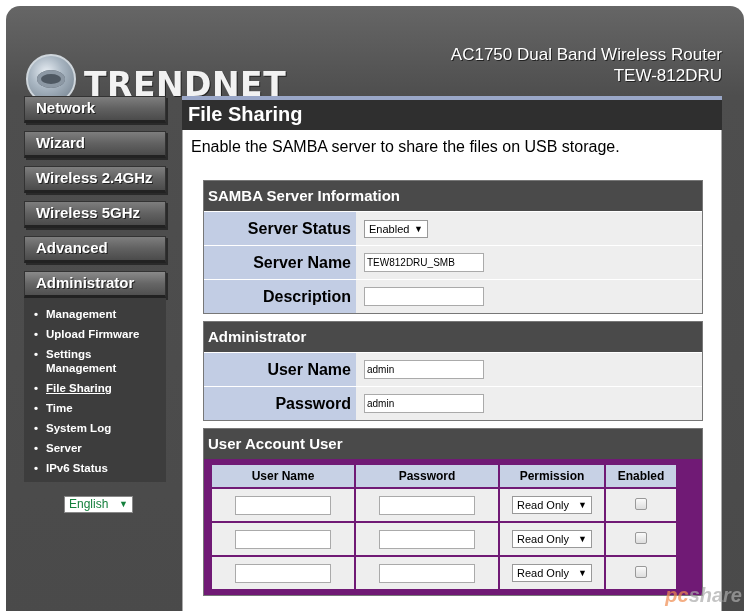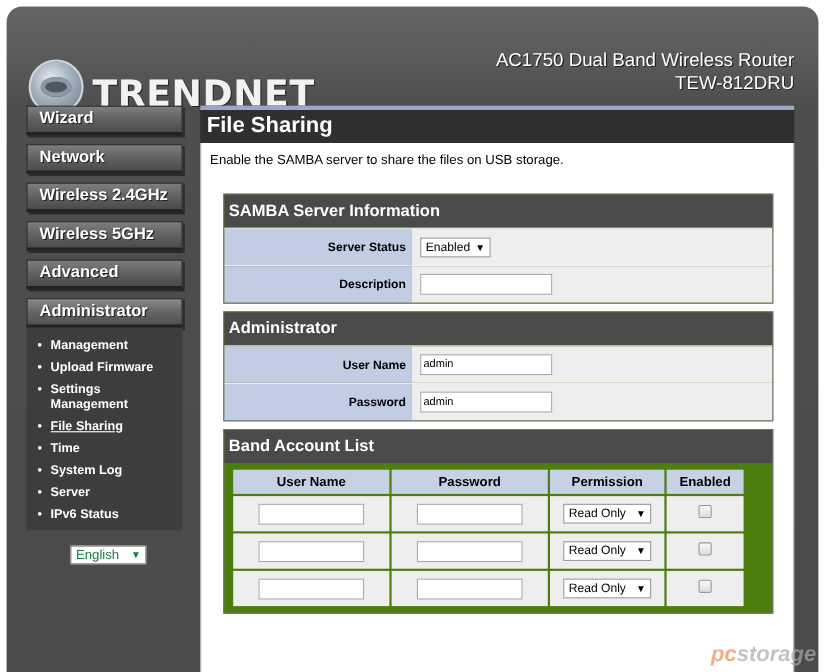--- a/index.html
+++ b/index.html
@@ -49,25 +49,25 @@
     border: 1px solid #888; font-size: 12px; color: #15803d; line-height: 15px; padding-left: 4px; position: relative;
   }
   .lang .arr { position: absolute; right: 4px; top: 0; font-size: 9px; }
 
   .content { position: absolute; left: 176px; top: 90px; width: 540px; height: 530px; }
   .title-bar {
     height: 34px; background: #2f2f2f; border-top: 4px solid #9aa7c8;
     color: #fff; font-weight: bold; font-size: 20px; line-height: 28px; padding-left: 6px;
   }
   .panel { background: #fff; height: 500px; padding: 8px 10px; border: 1px solid #aaa; border-top: none; }
-  .intro { font-size: 12px; color: #000; margin-bottom: 24px; margin-left: -2px; }
-  .box { width: 500px; margin-left: 10px; background: #4d7c0f; border: 1px solid #777; margin-bottom: 7px; }
+  .intro { font-size: 16px; color: #000; margin-bottom: 24px; margin-left: -2px; }
+  .box { width: 500px; margin-left: 10px; background: #701a75; border: 1px solid #777; margin-bottom: 7px; }
   .box-head { height: 30px; background: #4a4a4a; color: #fff; font-weight: bold; font-size: 15px; line-height: 30px; padding-left: 4px; }
   .row { display: flex; height: 34px; border-top: 1px solid #fff; }
-  .row .lab { width: 170px; background: #c2cde4; font-weight: bold; font-size: 11px; text-align: right; padding-right: 5px; line-height: 34px; }
+  .row .lab { width: 152px; background: #c2cde4; font-weight: bold; font-size: 16px; text-align: right; padding-right: 5px; line-height: 34px; }
   .row .val { flex: 1; background: #eeeeee; padding-left: 8px; display: flex; align-items: center; }
   .txt { width: 120px; height: 19px; border: 1px solid #aaa; background: #fff; font-size: 10px; line-height: 17px; padding-left: 2px; color: #000; font-family: "Liberation Sans", sans-serif; }
   .sel { height: 18px; border: 1px solid #999; background: #fff; font-size: 11px; line-height: 16px; padding-left: 4px; position: relative; color: #000; }
   .sel .arr { position: absolute; right: 4px; top: 0; font-size: 9px; }
 
   table.ua { border-collapse: separate; border-spacing: 2px; margin: 4px 6px; }
   table.ua th { background: #c7d1e5; font-size: 12px; font-weight: bold; height: 22px; }
   table.ua td { background: #eeeeee; height: 32px; text-align: center; }
   .chk { display: inline-block; width: 12px; height: 12px; border: 1px solid #999; background: linear-gradient(#fafafa, #ddd); border-radius: 2px; }
   .watermark { position: absolute; right: 8px; bottom: 4px; font-size: 20px; font-style: italic; font-weight: bold; color: rgba(170,170,170,0.7); }
@@ -82,22 +82,22 @@
       <div class="logo-mark"></div>
       <span class="logo-text" style="text-transform:uppercase;">TRENDnet</span>
     </div>
     <div class="product">
       <div>AC1750 Dual Band Wireless Router</div>
       <div>TEW-812DRU</div>
     </div>
   </div>
 
   <div class="sidebar">
+    <div class="nav-btn">Network</div>
     <div class="nav-btn">Wizard</div>
-    <div class="nav-btn">Network</div>
     <div class="nav-btn">Wireless 2.4GHz</div>
     <div class="nav-btn">Wireless 5GHz</div>
     <div class="nav-btn">Advanced</div>
     <div class="nav-btn active">Administrator</div>
     <div class="submenu">
       <div class="sub-item">
           <span class="bullet">•</span>
           <span class="lbl">Management</span>
         </div>
       <div class="sub-item">
@@ -142,20 +142,26 @@
 
       <div class="box">
         <div class="box-head">SAMBA Server Information</div>
         <div class="row">
           <div class="lab">Server Status</div>
           <div class="val">
               <div class="sel" style="width:64px;"><span>Enabled</span><span class="arr">▼</span></div>
             </div>
         </div>
         <div class="row">
+          <div class="lab">Server Name</div>
+          <div class="val">
+              <div class="txt">TEW812DRU_SMB</div>
+            </div>
+        </div>
+        <div class="row">
           <div class="lab">Description</div>
           <div class="val">
               <div class="txt"></div>
             </div>
         </div>
       </div>
 
       <div class="box">
         <div class="box-head">Administrator</div>
         <div class="row">
@@ -166,21 +172,21 @@
         </div>
         <div class="row">
           <div class="lab">Password</div>
           <div class="val">
               <div class="txt">admin</div>
             </div>
         </div>
       </div>
 
       <div class="box">
-        <div class="box-head">Band Account List</div>
+        <div class="box-head">User Account User</div>
         <table class="ua">
           <tbody>
               <tr>
             <th style="width:142px;">User Name</th>
             <th style="width:142px;">Password</th>
             <th style="width:104px;">Permission</th>
             <th style="width:70px;">Enabled</th>
           </tr>
           <tr>
             <td>
@@ -218,13 +224,13 @@
                 </td>
             <td><span class="chk"></span></td>
           </tr>
         </tbody>
           </table>
       </div>
     </div>
   </div>
 </div>
 
-<div class="watermark"><span class="pc">pc</span><span>storage</span></div>
+<div class="watermark"><span class="pc">pc</span><span>share</span></div>
 
 </body></html>

